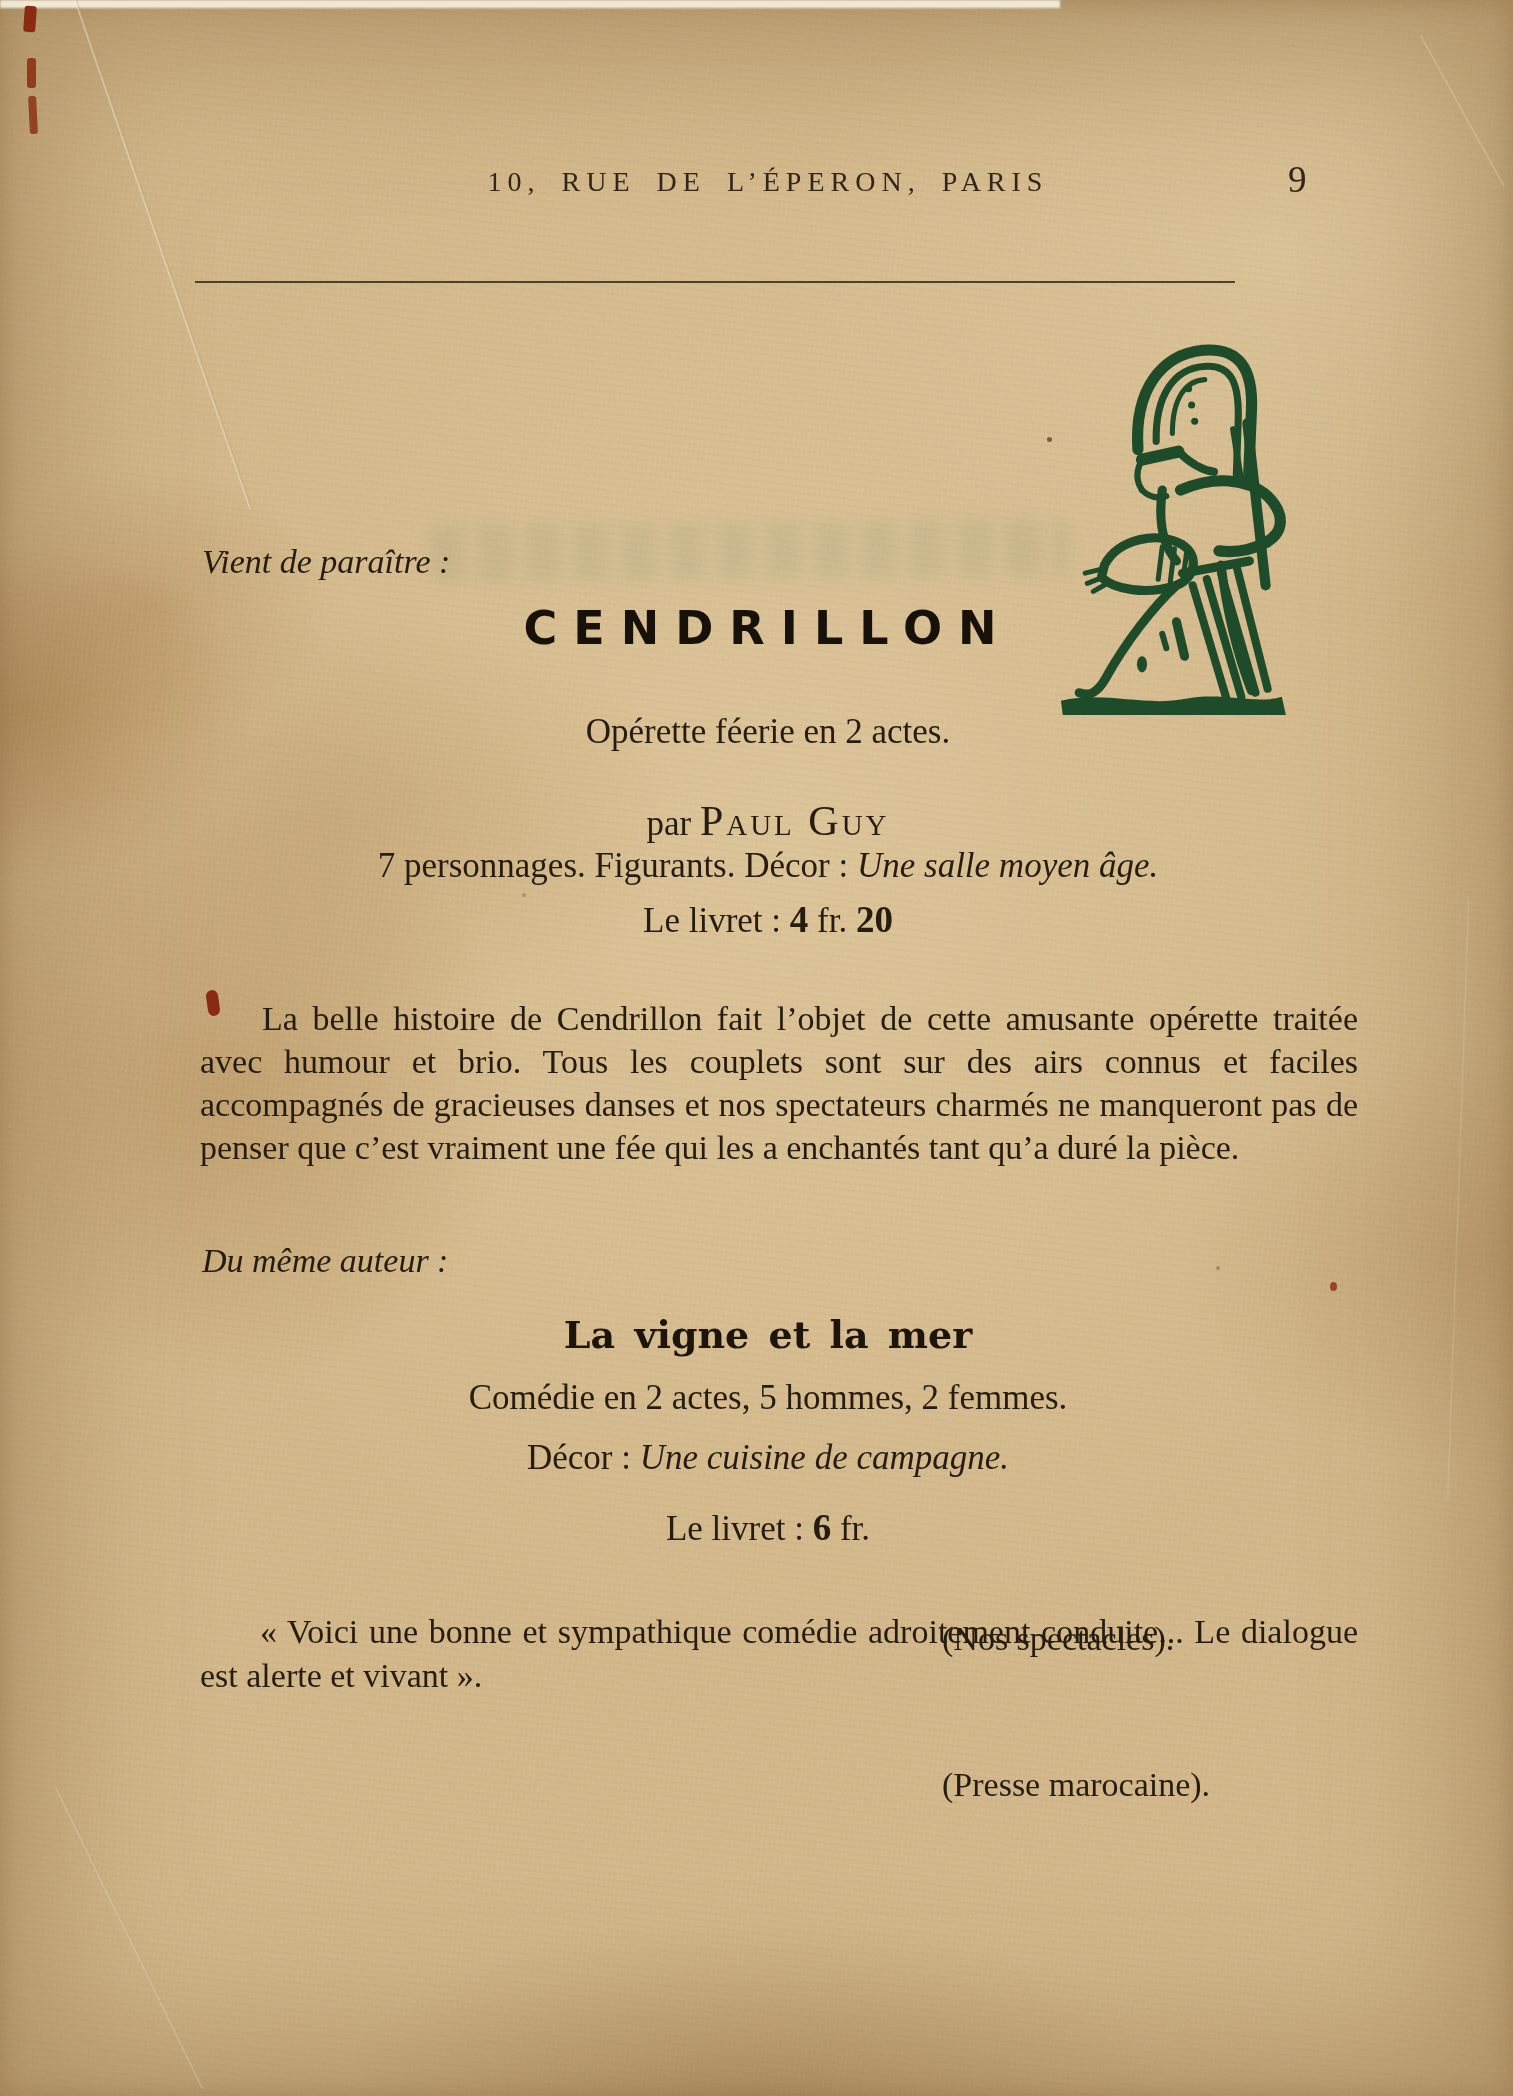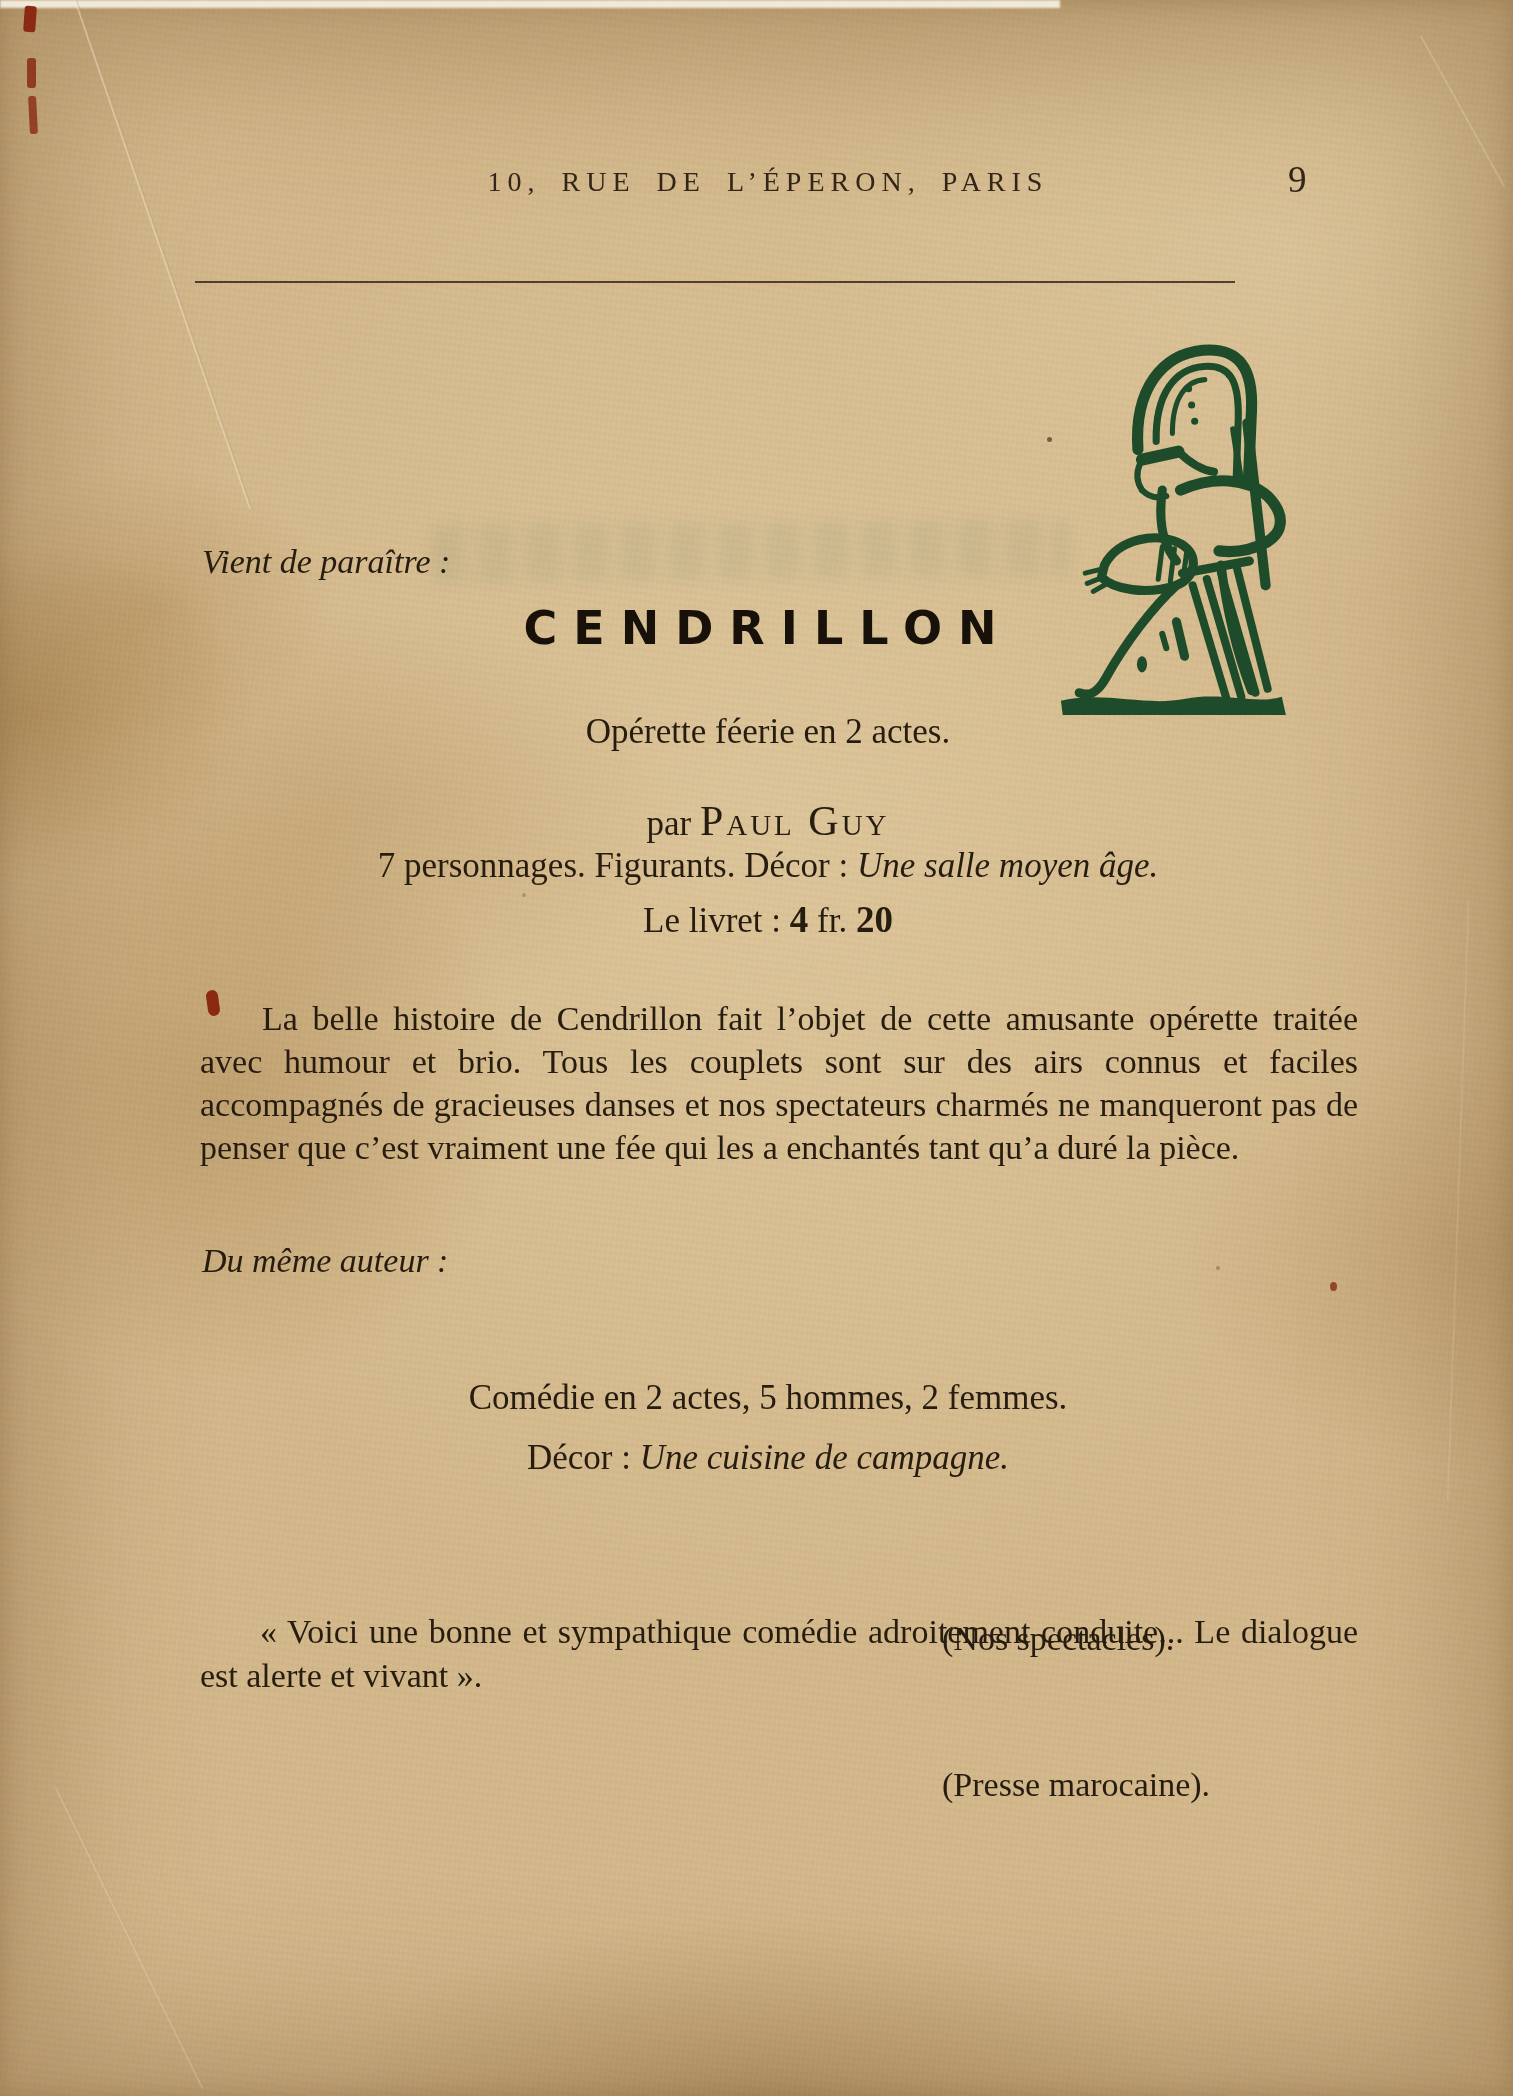--- a/index.html
+++ b/index.html
@@ -145,21 +145,25 @@
   </div>
   <div class="center-line cast-line">
     <span>7 personnages. Figurants. Décor : </span><span class="italic">Une salle moyen âge.</span>
   </div>
   <div class="center-line price-line">
     <span>Le livret : </span><b>4</b><span> fr. </span><b>20</b>
   </div>
   <p class="abs blurb">La belle histoire de Cendrillon fait l’objet de cette amusante opérette traitée avec humour et brio. Tous les couplets sont sur des airs connus et faciles accompagnés de gracieuses danses et nos spectateurs charmés ne manqueront pas de penser que c’est vraiment une fée qui les a enchantés tant qu’a duré la pièce.</p>
 
   <div class="abs same-author">Du même auteur :</div>
+  <div class="center-line vigne-title">La vigne et la mer</div>
   <div class="center-line vigne-genre">Comédie en 2 actes, 5 hommes, 2 femmes.</div>
   <div class="center-line vigne-decor">
     <span>Décor : </span><span class="italic">Une cuisine de campagne.</span>
+  </div>
+  <div class="center-line vigne-price">
+    <span>Le livret : </span><b>6</b><span> fr.</span>
   </div>
   <p class="abs quote q1">« Voici une bonne et sympathique comédie adroitement conduite... Le dialogue est alerte et vivant ».</p>
   <div class="quote-source qs1">(Nos spectacles).</div>
   <div class="quote-source qs2">(Presse marocaine).</div>
 
 </div>
 
 </body></html>

